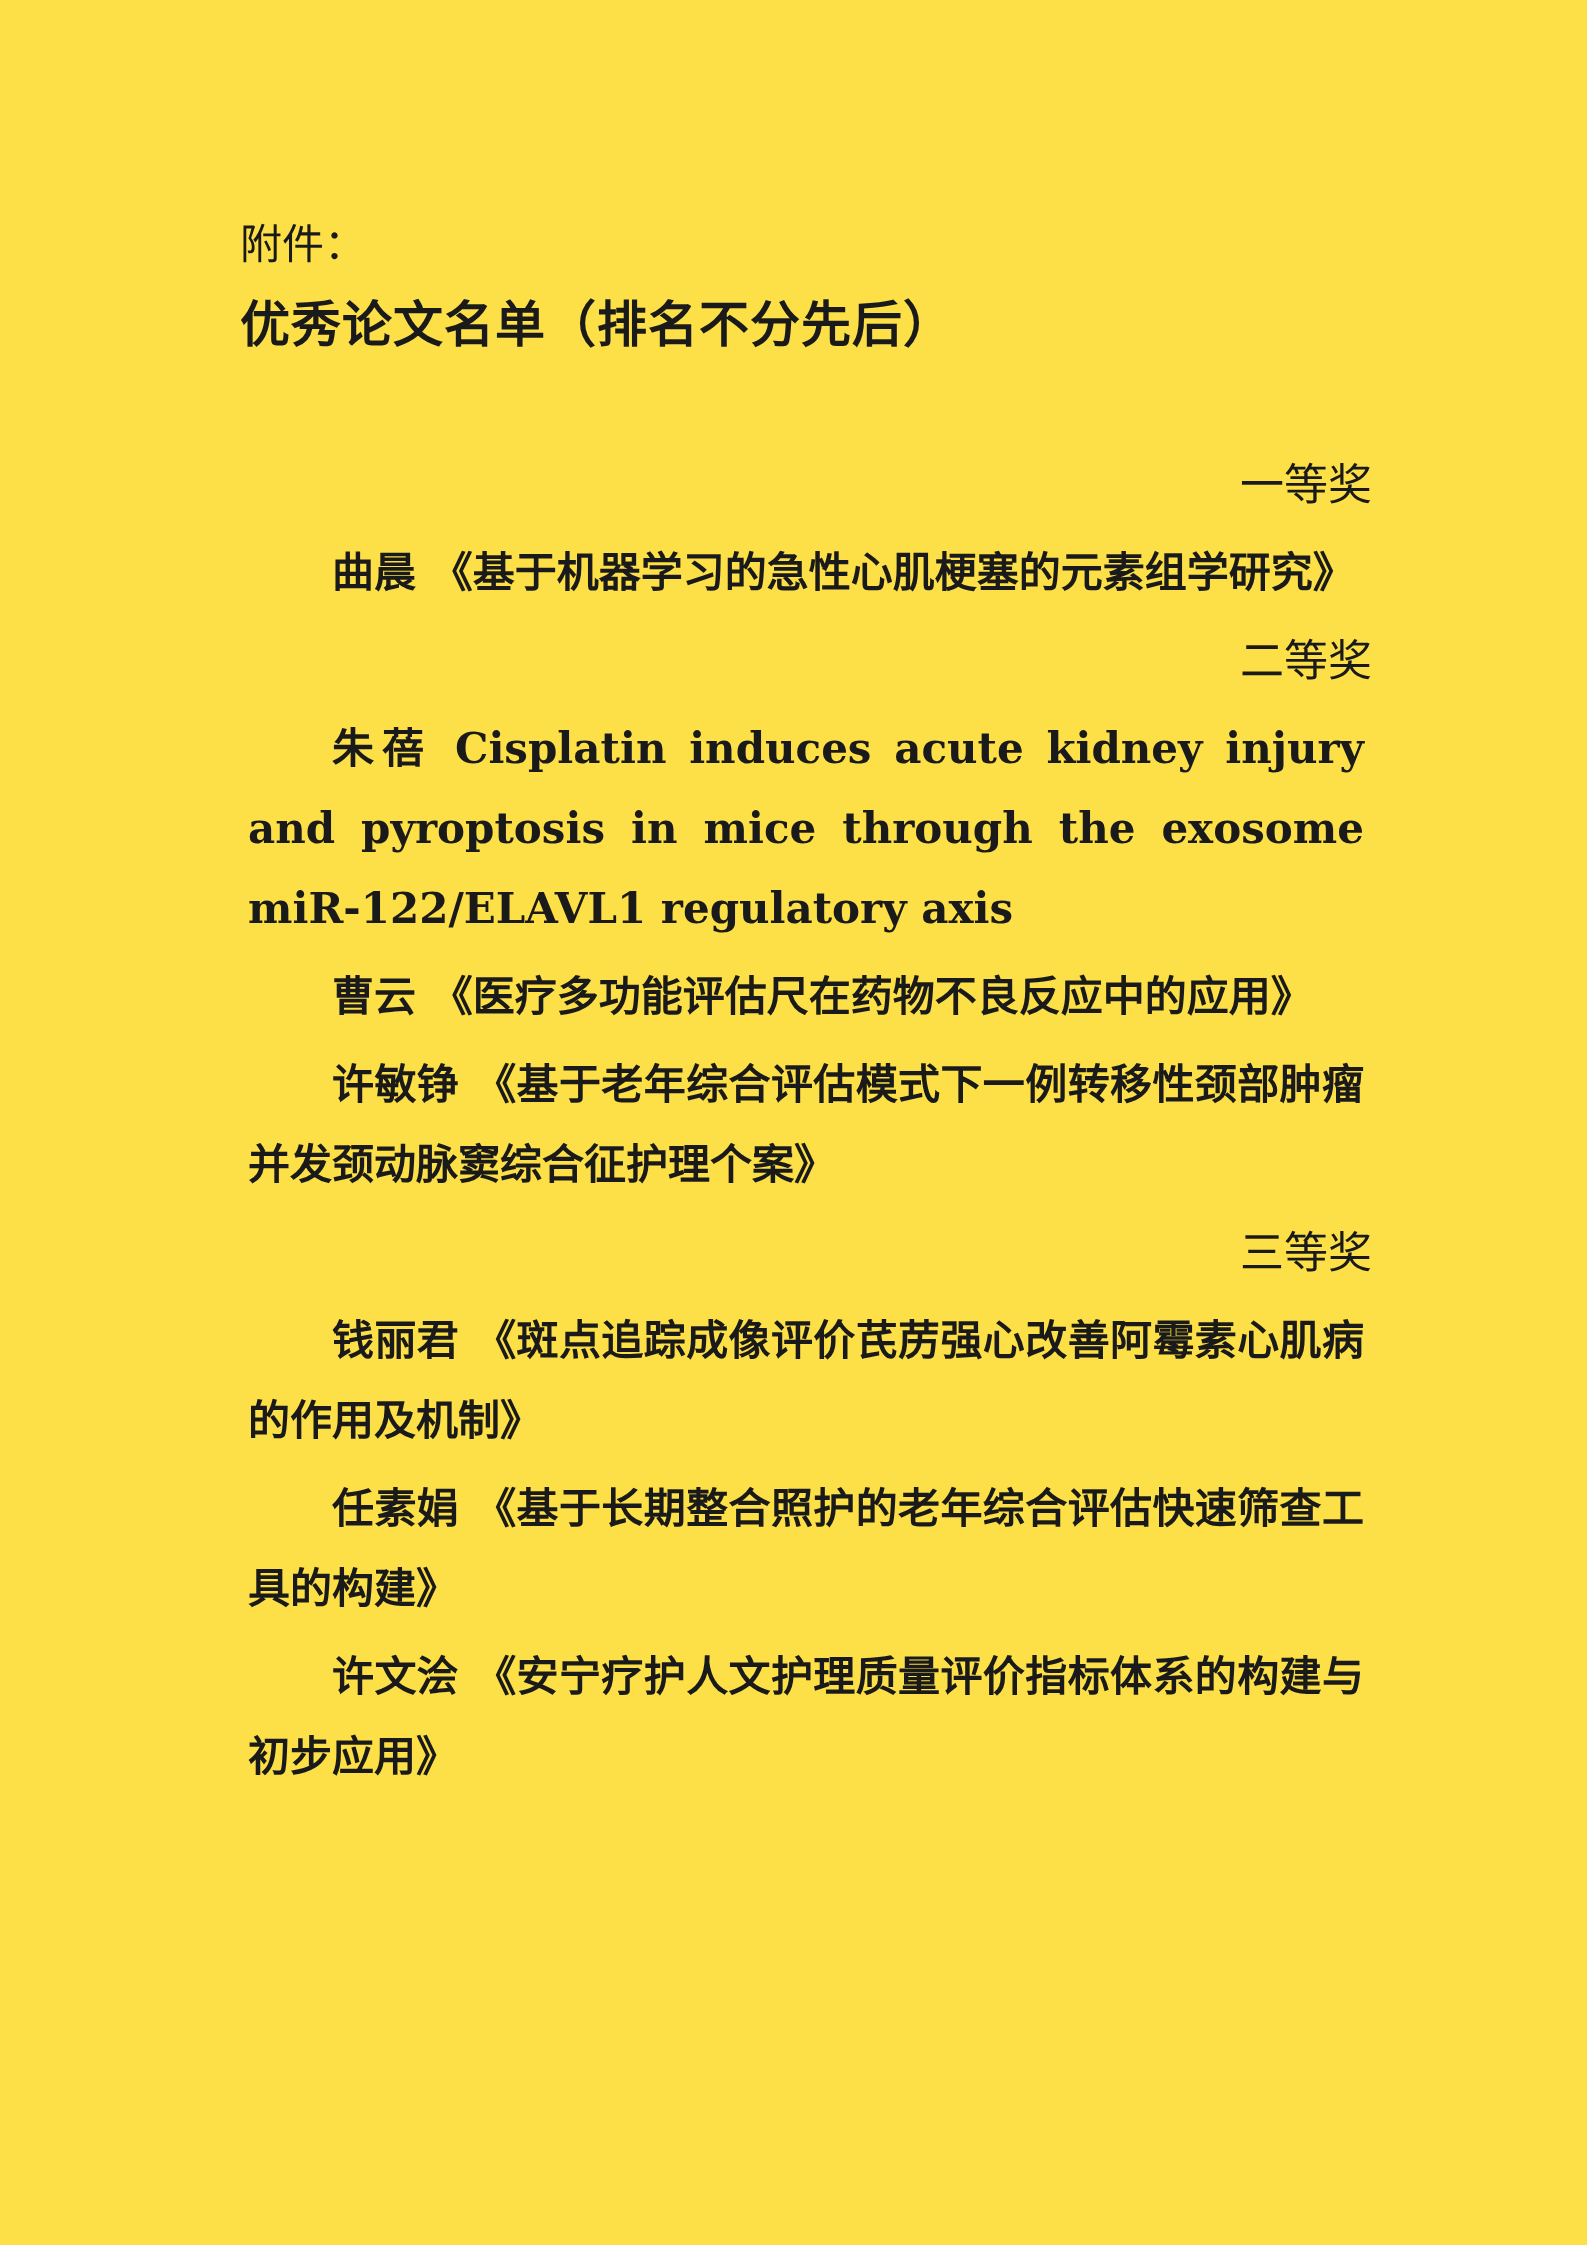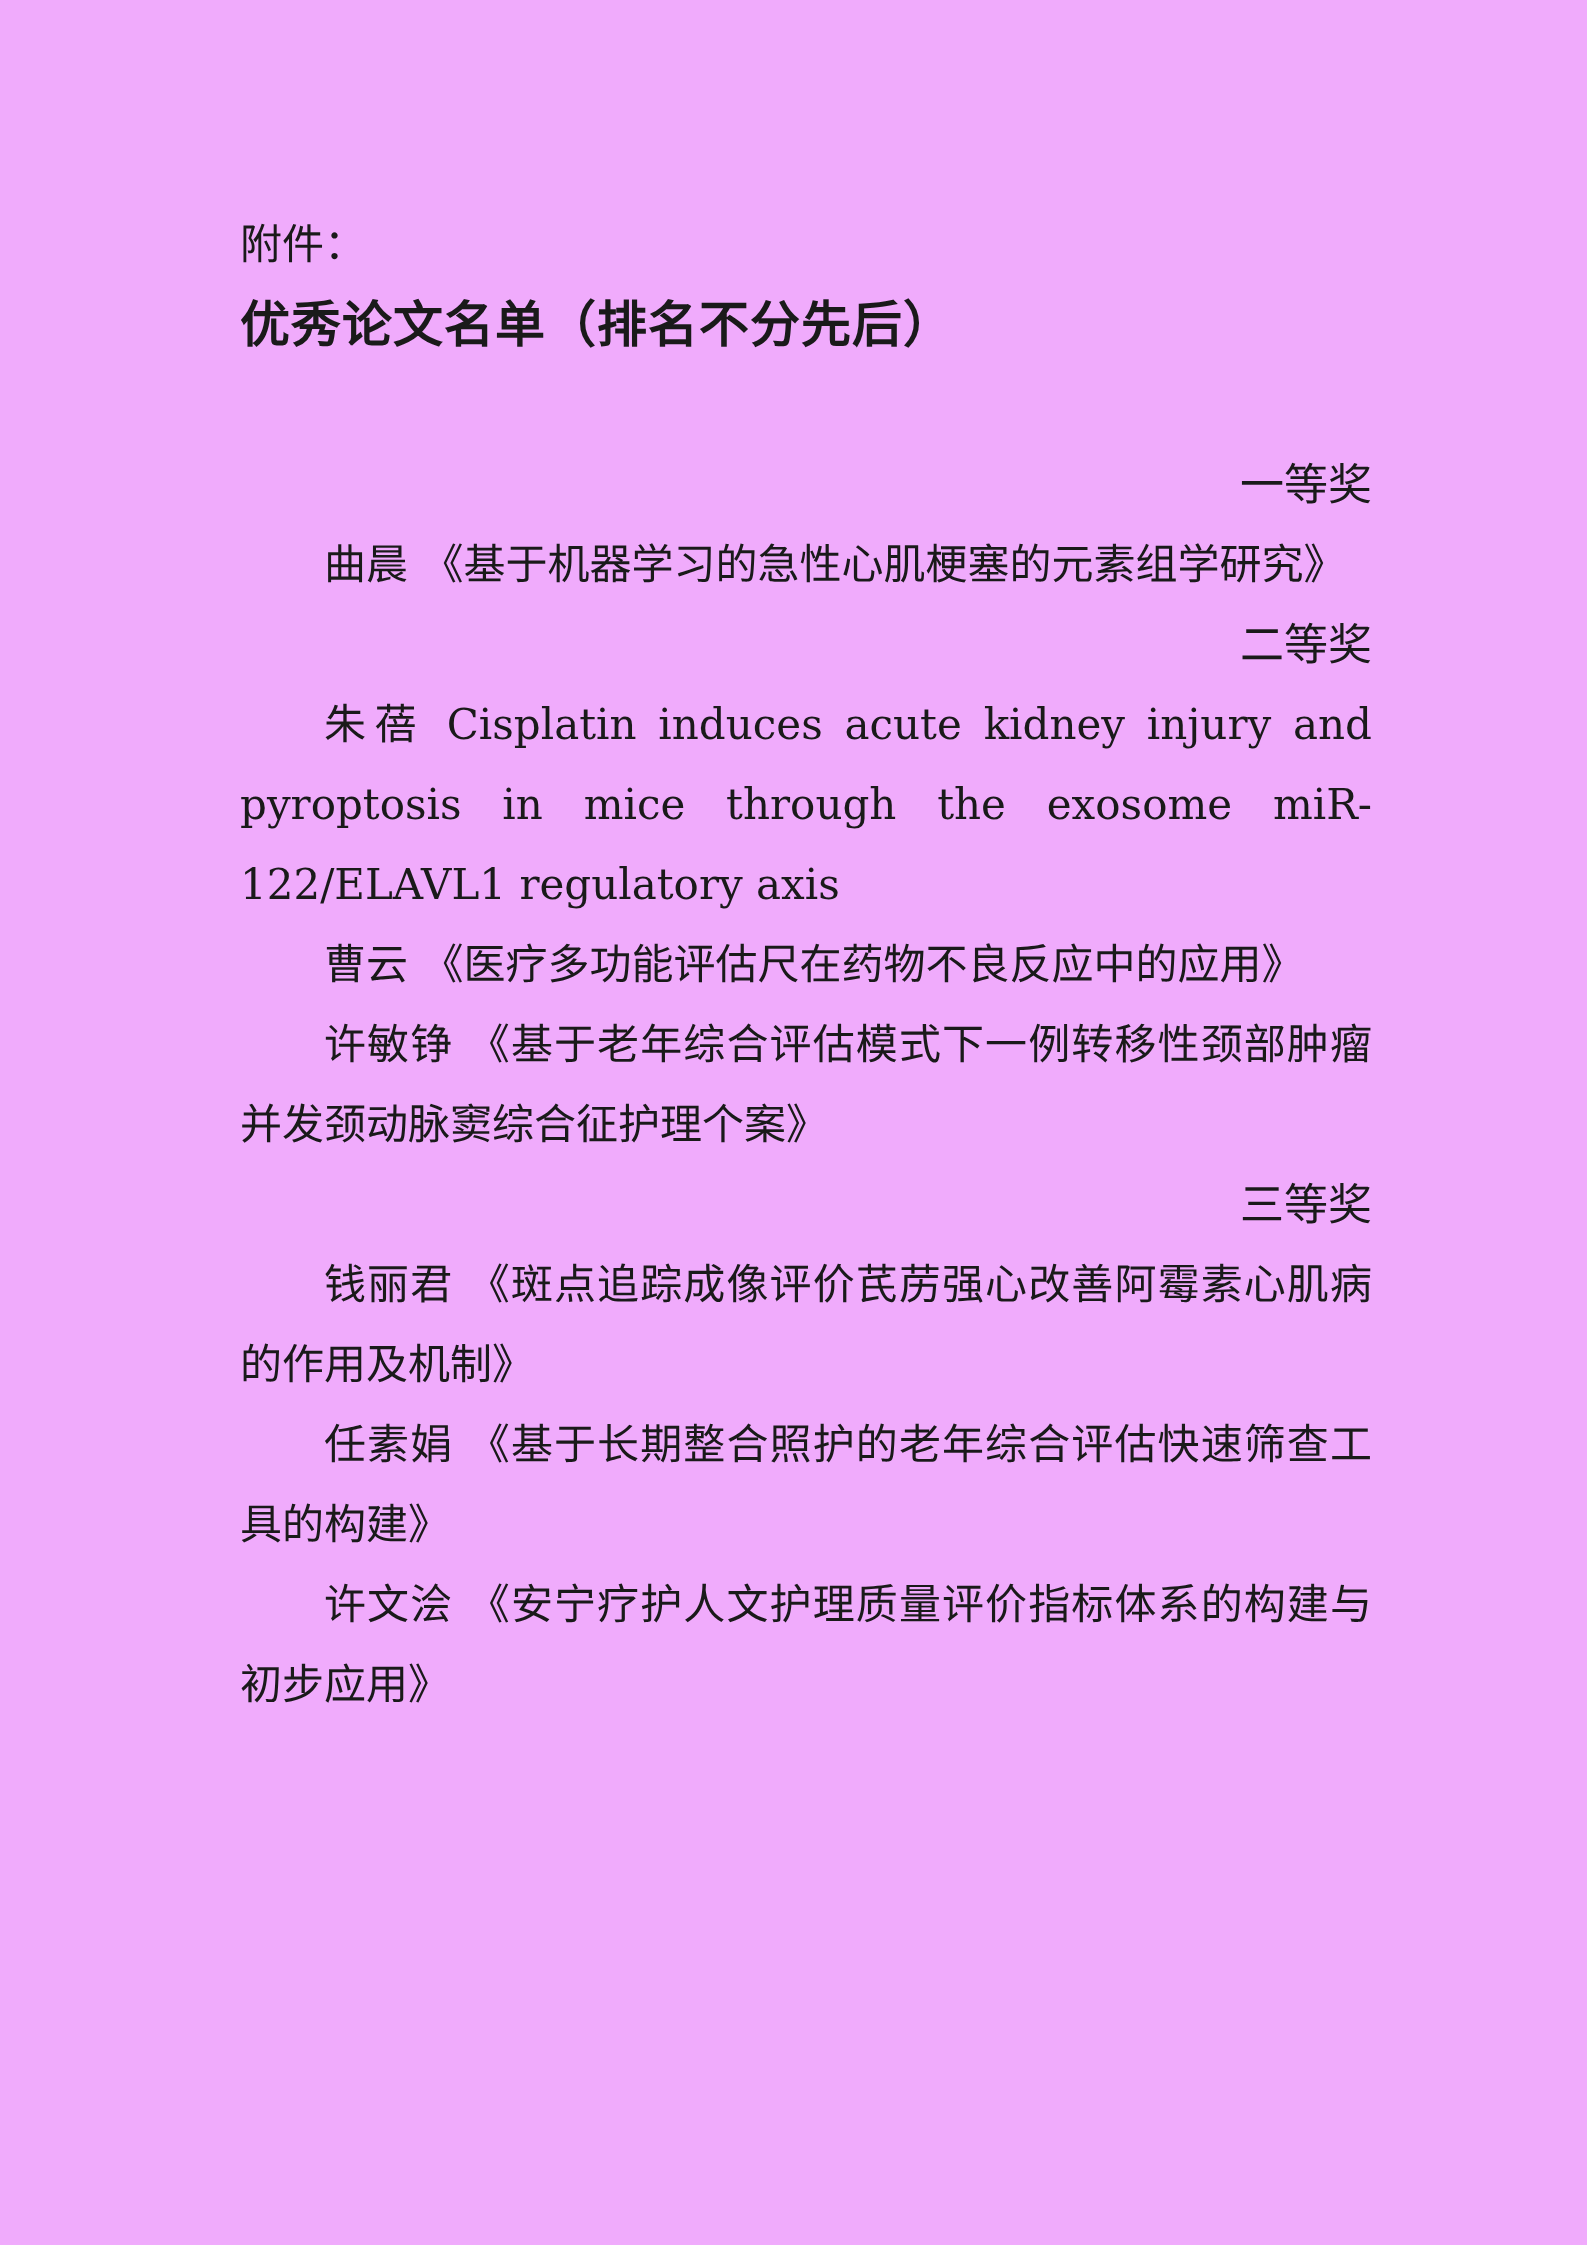--- a/index.html
+++ b/index.html
@@ -4,21 +4,21 @@
 <style>
   html, body {
     margin: 0;
     padding: 0;
     background: #ffffff;
   }
   .page {
     position: relative;
     width: 1587px;
     height: 2245px;
-    background: #f0abfc;
+    background: #fde047;
     color: #1a1a1a;
     font-family: "DejaVu Serif", "Liberation Serif", serif;
     box-sizing: border-box;
     padding: 205px 215px 0 240px;
     overflow: hidden;
   }
   .attachment {
     margin: 0;
     font-size: 42px;
     line-height: 80px;
@@ -32,25 +32,26 @@
     text-align: left;
     letter-spacing: 1px;
   }
   .level {
     margin: 0;
     font-size: 44px;
     line-height: 80px;
     text-align: right;
   }
   .entry {
-    margin: 0;
+    margin: 8px;
     font-size: 42px;
     line-height: 80px;
     text-align: justify;
     text-indent: 2em;
+    font-weight: bold;
   }
   .entry .author {
     white-space: nowrap;
   }
   section { margin: 0; padding: 0; }
 </style>
 </head>
 <body>
 
 <div class="page">

